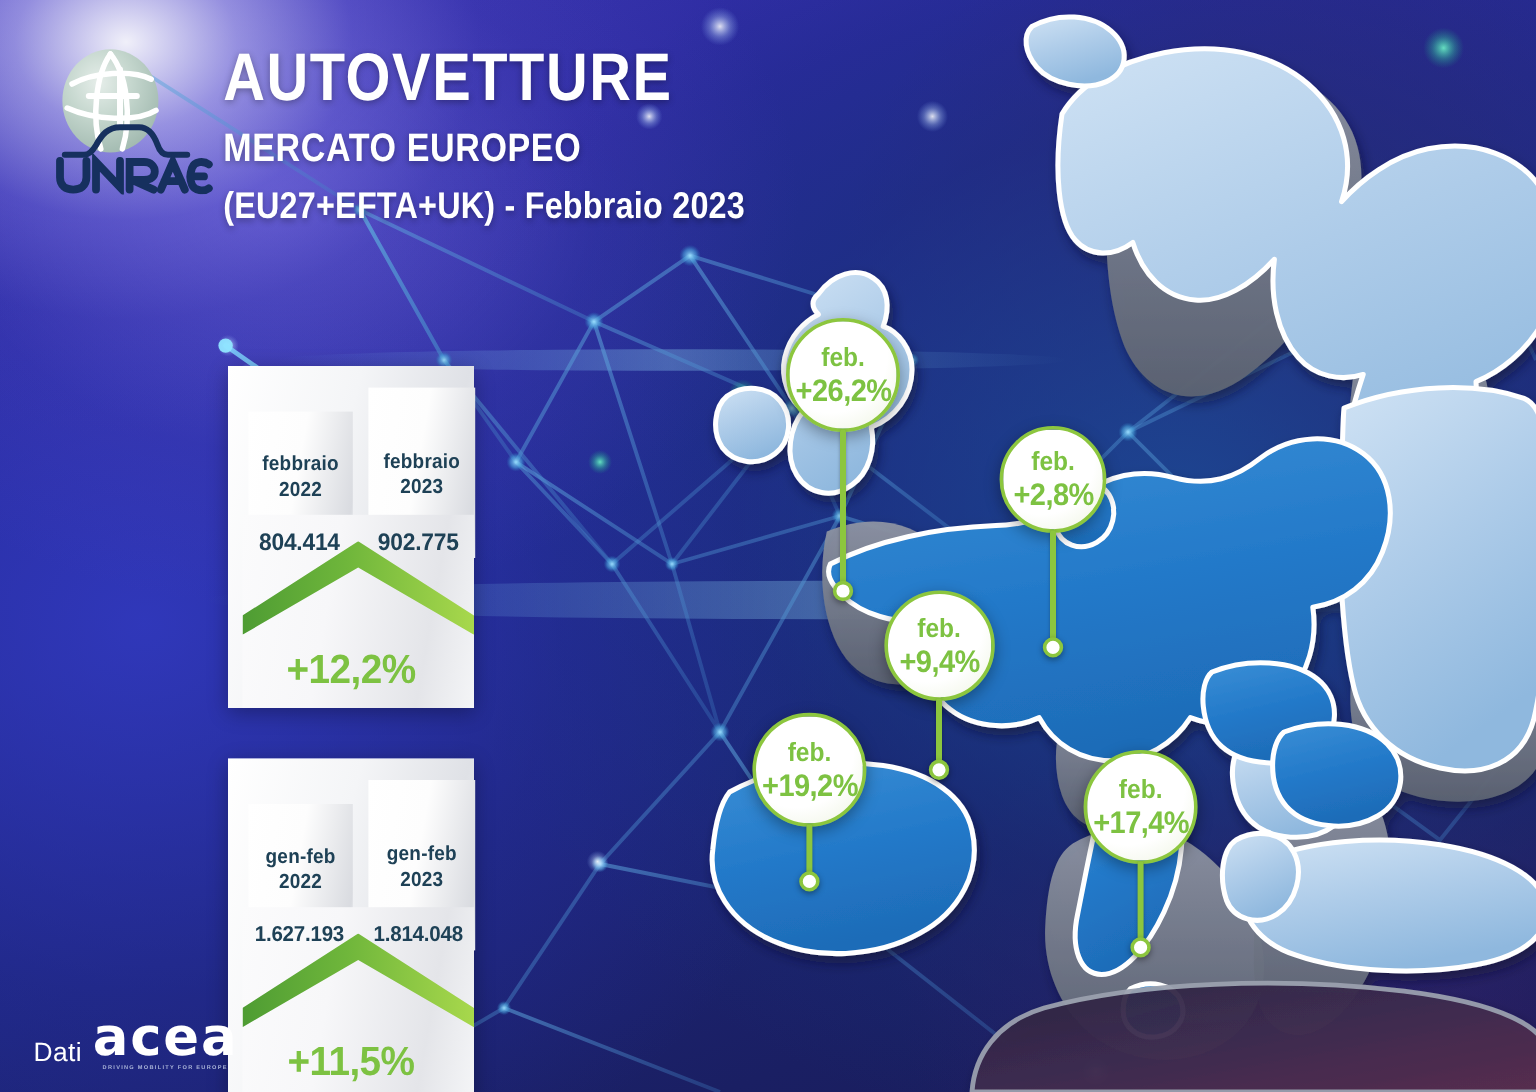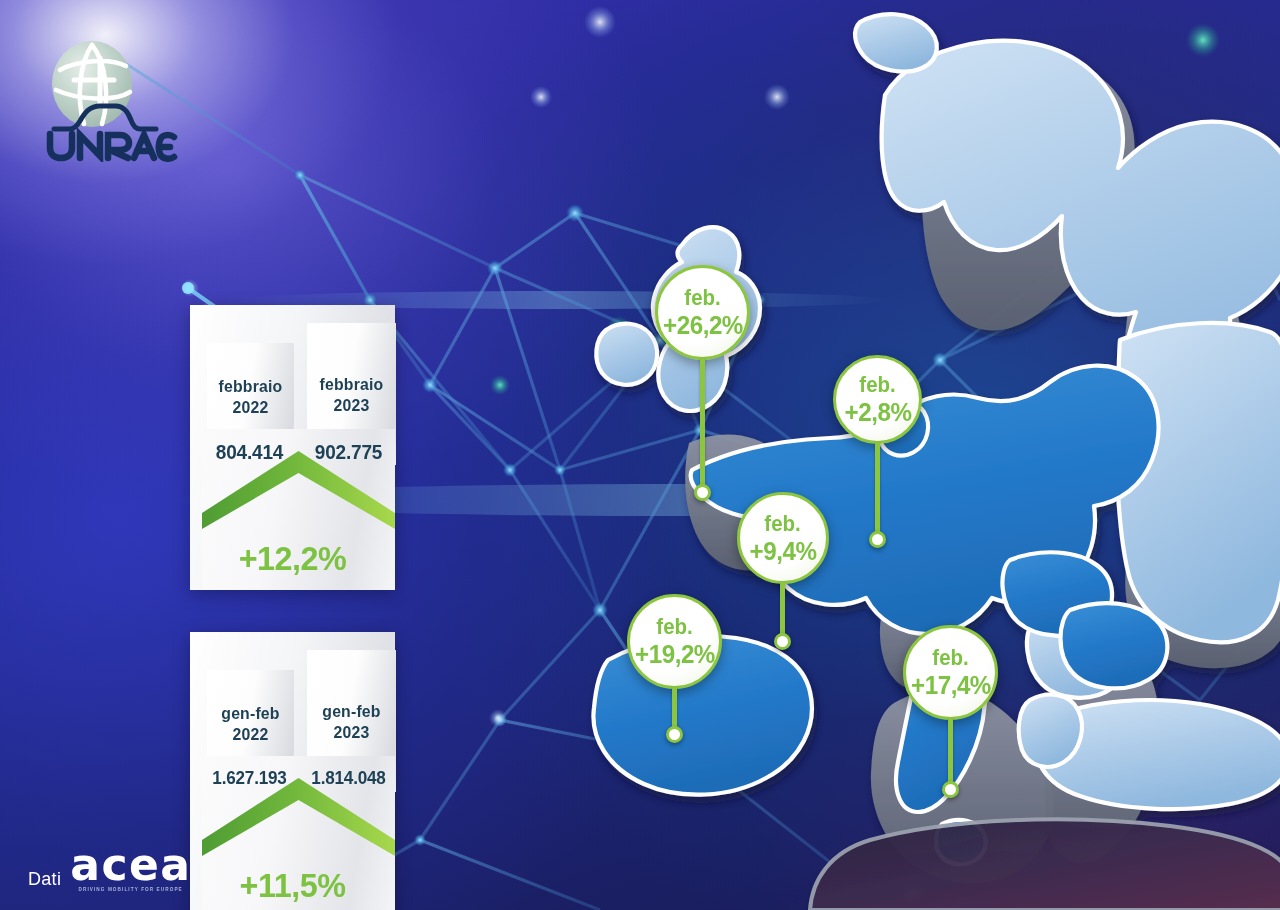--- a/index.html
+++ b/index.html
@@ -116,21 +116,21 @@
     box-shadow:0 1px 3px rgba(0,0,0,0.3);
   }
   .pin .dot {
     position:absolute; width:17px; height:17px; border-radius:50%;
     background:#ffffff; border:3.5px solid #8cc63e;
     box-shadow:0 2px 5px rgba(0,0,0,0.4);
   }
 
   
   #footer { position:absolute; left:28px; top:845px; display:flex; align-items:flex-end; gap:9px; }
-  #dati-label { color:#ffffff; font-size:18px; letter-spacing:0.3px; line-height:1; padding-bottom:4px; }
+  #dati-label { color:#ffffff; font-size:22px; letter-spacing:0.3px; line-height:1; padding-bottom:4px; }
   #acea-logo { position:relative; }
   #acea-word {
     color:#ffffff; font-size:44px; font-weight:bold; line-height:0.92;
     letter-spacing:1.5px; font-family:"DejaVu Sans", sans-serif;
   }
   #acea-tag {
     color:#aab4d8; font-size:4.6px; letter-spacing:1.05px; font-weight:bold;
     margin-top:2px; text-align:center; transform:scaleX(1.02);
   }
 </style>
@@ -397,20 +397,25 @@
         <g fill="none" stroke="#16305e" stroke-width="6.5" stroke-linecap="round">
           <path d="M20,98 L20,112 C20,119 25,122 31,122 C37,122 42,119 42,112 L42,98"></path>
           <path d="M50,122 L50,99 L70,120 L70,98"></path>
           <path d="M78,122 L78,99 L90,99 C96,99 99,103 99,107 C99,111 96,114 90,114 L80,114 L98,122"></path>
           <path d="M104,122 L114,99 L124,122 M107,115 L121,115"></path>
           <path d="M144,101 C140,98 132,98 130,104 C128,110 128,113 130,118 C132,123 140,124 144,121 M131,111 L140,111"></path>
         </g>
       </svg>
     </div>
 
+    <div id="title-block">
+      <div class="t1">AUTOVETTURE</div>
+      <div class="t2">MERCATO EUROPEO</div>
+      <div class="t3">(EU27+EFTA+UK) - Febbraio 2023</div>
+    </div>
   </div>
 
   <div class="card" style="left:190px; top:305px;">
     <div class="frame"></div>
     <div class="innerbg">
 
       <div class="panel left">
         <div class="plabel">
           <span>febbraio</span><br>
           <span>2022</span>

